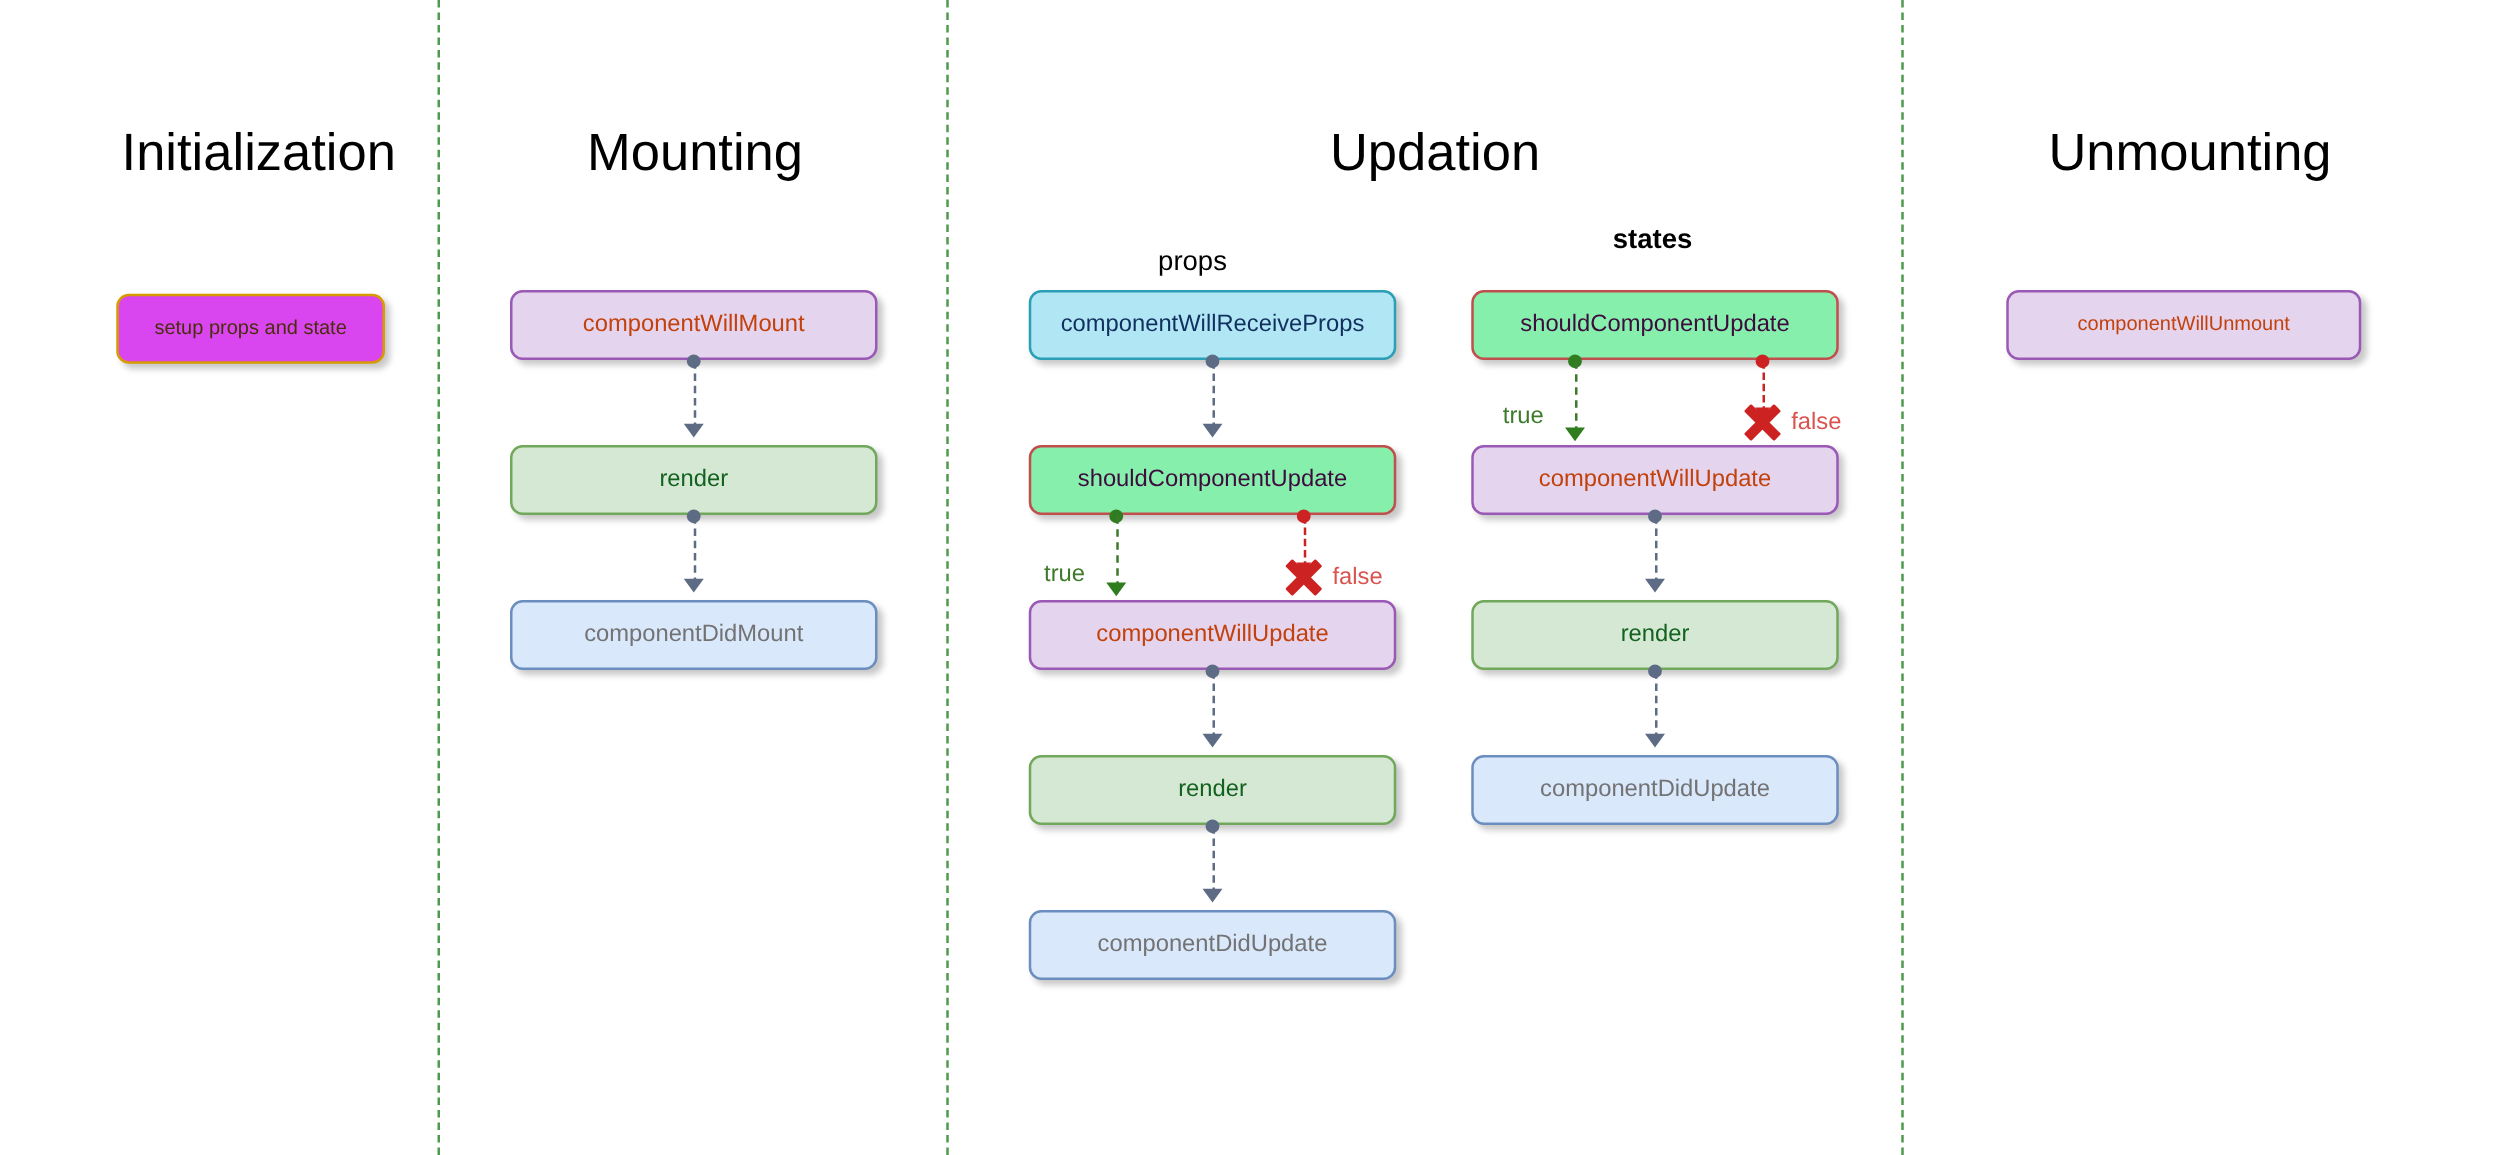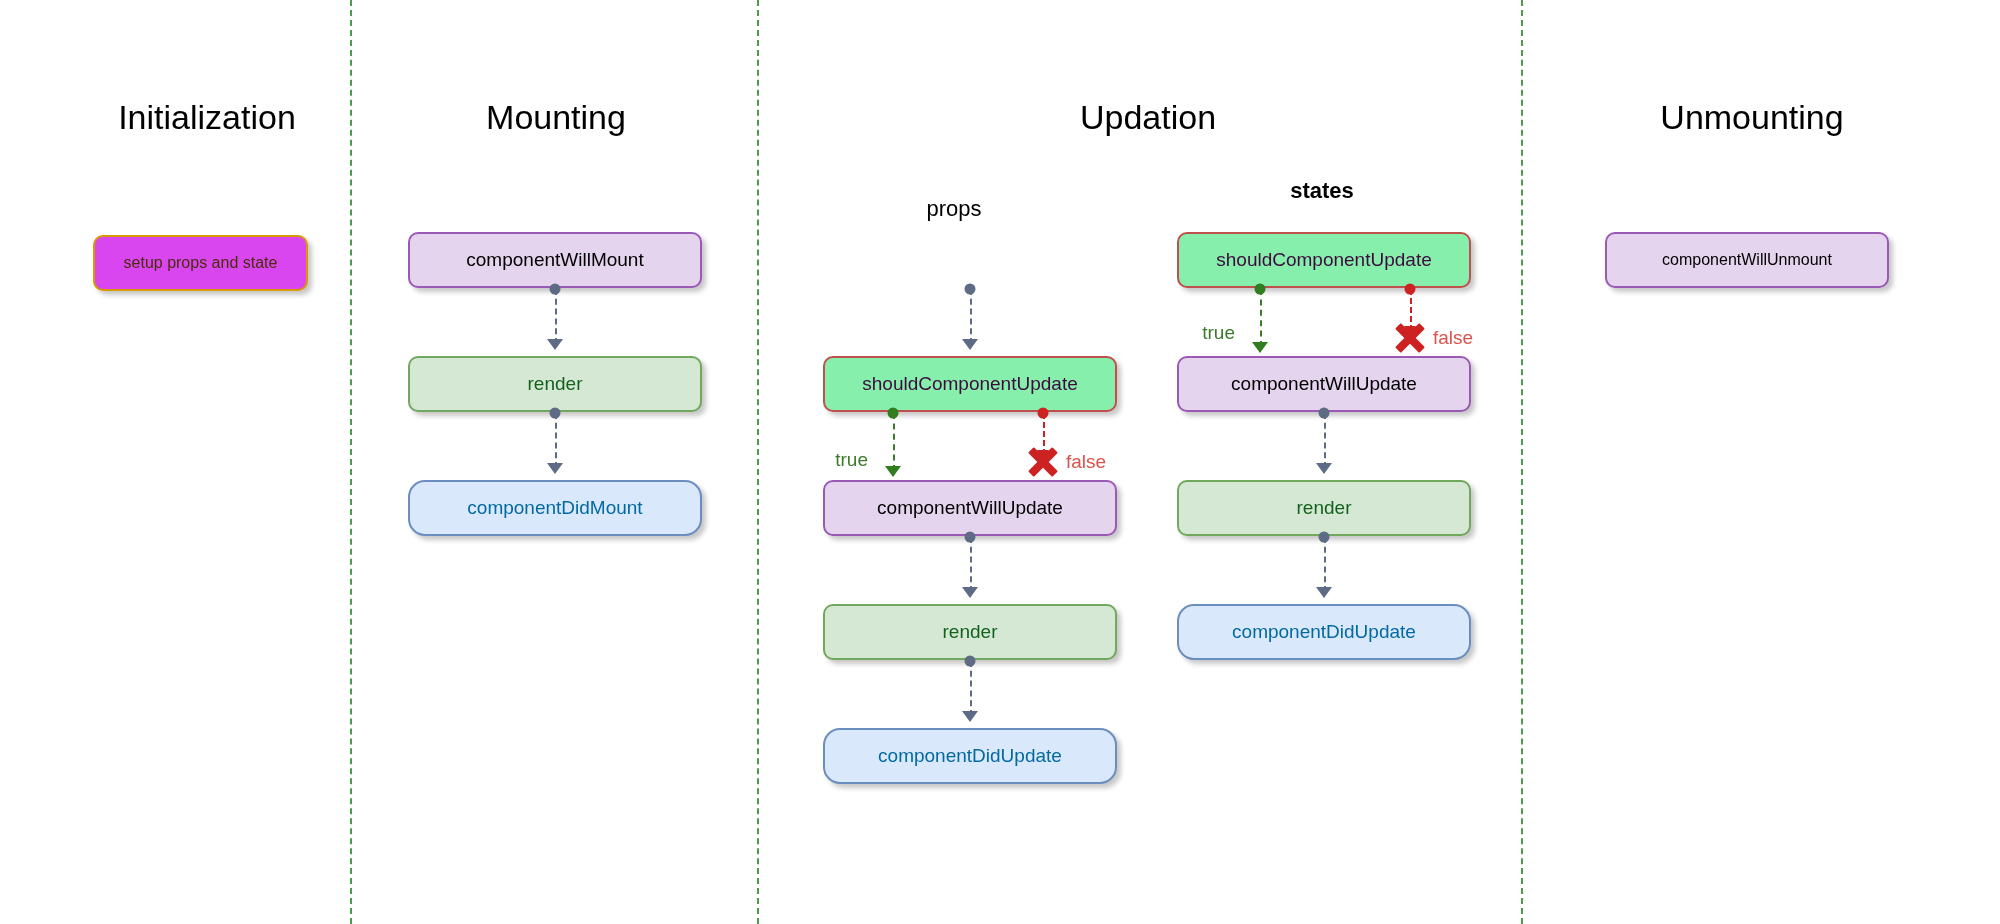--- a/index.html
+++ b/index.html
@@ -26,21 +26,21 @@
     top: 0;
     bottom: 0;
     width: 0;
     border-left: 2px dashed #4e9a4e;
   }
 
   
   .col-title {
     position: absolute;
     text-align: center;
-    font-size: 34px;
+    font-size: 42px;
     font-weight: 400;
     color: #000000;
     white-space: nowrap;
     transform: translateX(-50%);
   }
   .sub-title {
     position: absolute;
     text-align: center;
     font-size: 22px;
     font-weight: 400;
@@ -59,23 +59,23 @@
     display: flex;
     align-items: center;
     justify-content: center;
     font-size: 19px;
     line-height: 1.1;
     box-shadow: 4px 4px 5px rgba(0,0,0,0.22);
     text-align: center;
   }
   .node.small { font-size: 16px; }
 
-  .n-purple { background: #e5d4ee; border-color: #9b59b6; color: #000000; }
+  .n-purple { background: #e5d4ee; border-color: #9b59b6; color: #c2410c; }
   .n-green  { background: #d5e8d4; border-color: #72a85c; color: #14621f; }
-  .n-blue   { background: #dae8fc; border-color: #6c8ebf; color: #0369a1; border-radius: 17px; }
+  .n-blue   { background: #dae8fc; border-color: #6c8ebf; color: #737373; }
   .n-red    { background: #86efac; border-color: #c0504d; color: #3d0b3d; }
   .n-cyan   { background: #b1e6f5; border-color: #2a9fb5; color: #12305e; }
   .n-orange { background: #d946ef; border-color: #d79b00; color: #4a2d0c; }
 
   
   .conn {
     position: absolute;
     width: 0;
     border-left-width: 2px;
     border-left-style: dashed;
@@ -159,20 +159,21 @@
   <div class="conn grey" style="left:555px; top:289px; height:55px;"></div>
   <div class="arrow grey" style="left:555px; top:339px;"></div>
 
   <div class="node n-green" style="left:408px; top:356px; width:294px; height:56px;">render</div>
   <div class="dot grey" style="left:555px; top:413px;"></div>
   <div class="conn grey" style="left:555px; top:413px; height:55px;"></div>
   <div class="arrow grey" style="left:555px; top:463px;"></div>
 
   <div class="node n-blue" style="left:408px; top:480px; width:294px; height:56px;">componentDidMount</div>
 
+  <div class="node n-cyan" style="left:823px; top:232px; width:294px; height:56px;">componentWillReceiveProps</div>
   <div class="dot grey" style="left:970px; top:289px;"></div>
   <div class="conn grey" style="left:970px; top:289px; height:55px;"></div>
   <div class="arrow grey" style="left:970px; top:339px;"></div>
 
   <div class="node n-red" style="left:823px; top:356px; width:294px; height:56px;">shouldComponentUpdate</div>
 
   <div class="dot green" style="left:893px; top:413px;"></div>
   <div class="conn green" style="left:893px; top:413px; height:58px;"></div>
   <div class="arrow green" style="left:893px; top:466px;"></div>
   <div class="branch-label true" style="left:868px; top:460px;">true</div>

